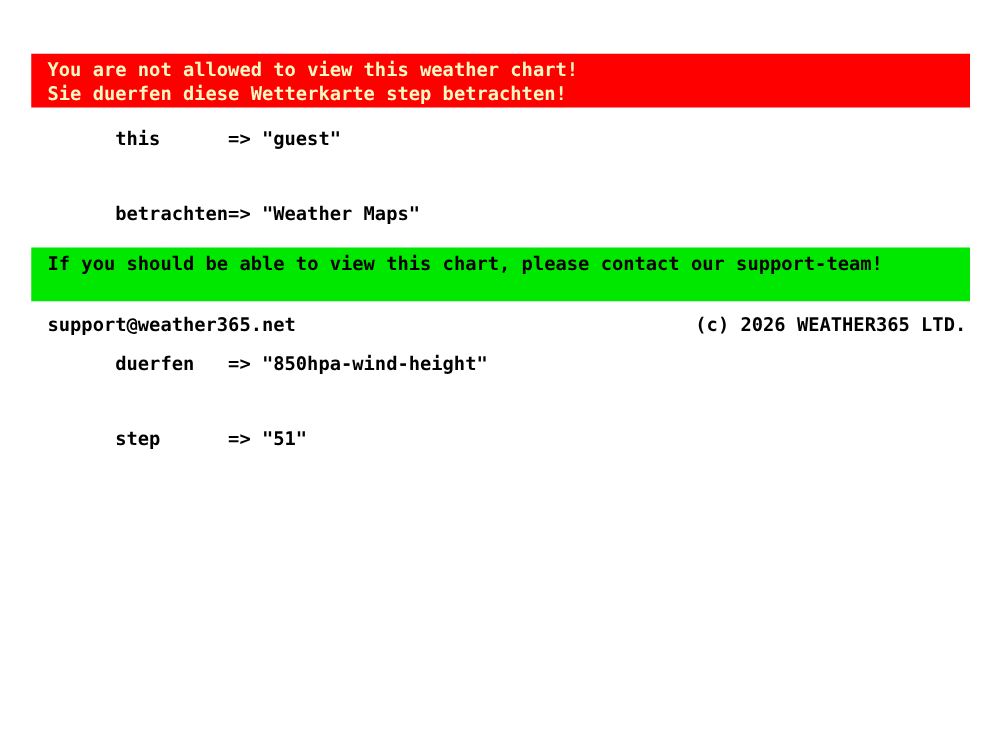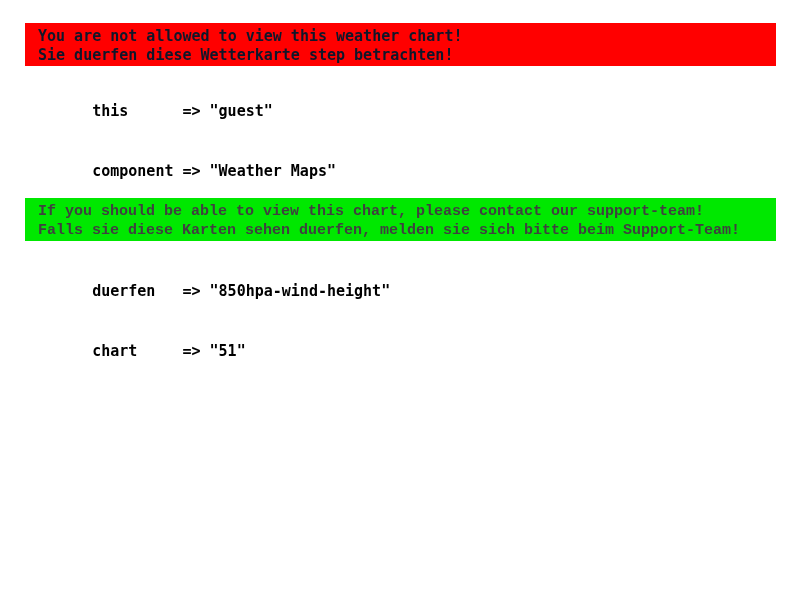--- a/index.html
+++ b/index.html
@@ -68,42 +68,45 @@
     line-height: 20px;
     display: flex;
     justify-content: space-between;
   }
 </style>
 </head>
 <body>
 
 <div class="page">
 
-  <div class="banner banner-red" style="background: rgb(255, 0, 0); color: #0f172a;">
+  <div class="banner banner-red" style="background: rgb(255, 0, 0); color: #fef9c3; margin-top: 20px;">
     <div>You are not allowed to view this weather chart!</div>
     <div>Sie duerfen diese Wetterkarte step betrachten!</div>
   </div>
 
   <div class="kv-block">
     <div class="kv-row">
       <span class="kv-key">this</span><span class="kv-arrow">=&gt;</span><span class="kv-value">"guest"</span>
     </div>
     <div class="kv-row">
-      <span class="kv-key">component</span><span class="kv-arrow">=&gt;</span><span class="kv-value">"Weather Maps"</span>
+      <span class="kv-key">betrachten</span><span class="kv-arrow">=&gt;</span><span class="kv-value">"Weather Maps"</span>
     </div>
     <div class="kv-row">
       <span class="kv-key">map</span><span class="kv-arrow">=&gt;</span><span class="kv-value">"0030"</span>
     </div>
     <div class="kv-row">
       <span class="kv-key">duerfen</span><span class="kv-arrow">=&gt;</span><span class="kv-value">"850hpa-wind-height"</span>
     </div>
     <div class="kv-row">
-      <span class="kv-key">chart</span><span class="kv-arrow">=&gt;</span><span class="kv-value">"51"</span>
+      <span class="kv-key">step</span><span class="kv-arrow">=&gt;</span><span class="kv-value">"51"</span>
     </div>
   </div>
 
-  <div class="banner banner-green" style="background: rgb(0, 232, 0); color: #404040; font-family: Liberation Mono, monospace;">
+  <div class="banner banner-green" style="background: rgb(0, 232, 0); color: #000000;">
     <div>If you should be able to view this chart, please contact our support-team!</div>
-    <div>Falls sie diese Karten sehen duerfen, melden sie sich bitte beim Support-Team!</div>
   </div>
 
+  <div class="footer-row">
+    <span>support@weather365.net</span>
+    <span>(c) 2026 WEATHER365 LTD.</span>
+  </div>
 
 </div>
 
 </body></html>

